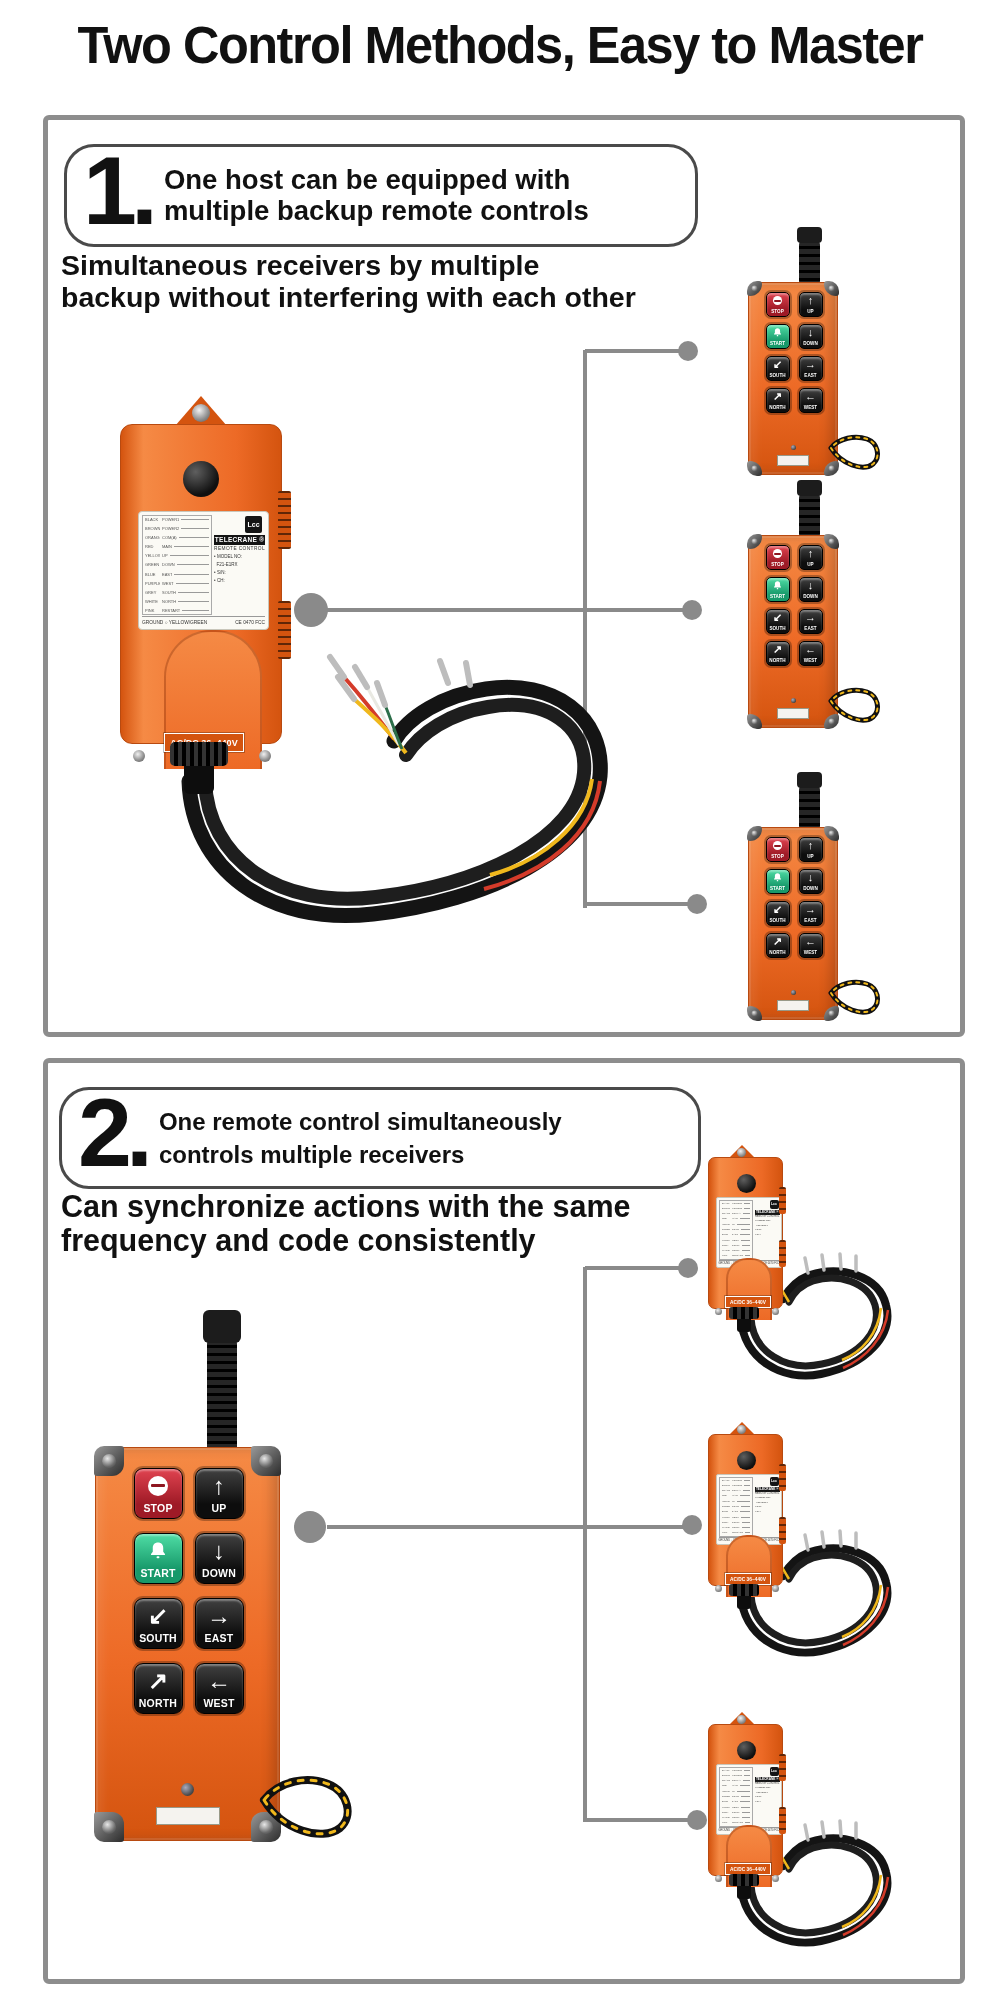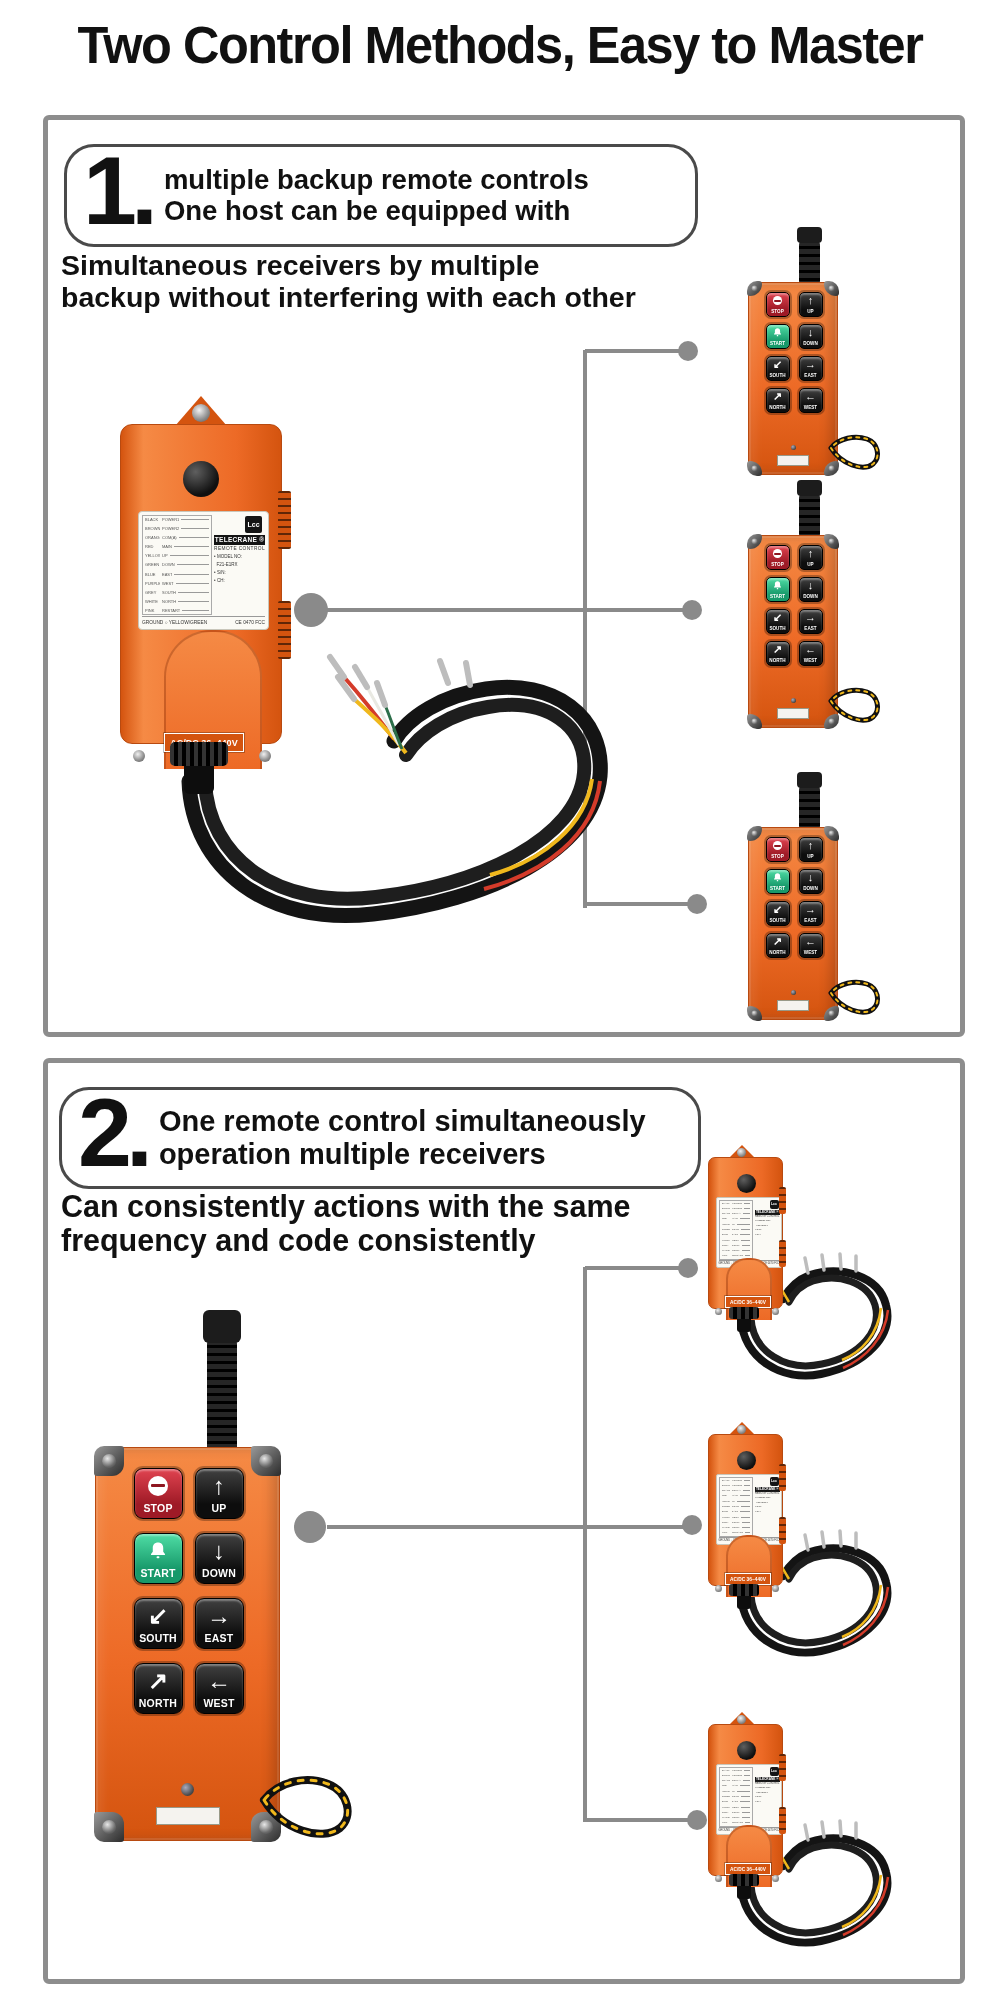--- a/index.html
+++ b/index.html
@@ -11,21 +11,21 @@
   .sec{position:absolute;left:43px;width:912px;border:5px solid #8d8d8d;border-radius:6px;background:#fff;}
   #sec1{top:115px;height:912px;}
   #sec2{top:1058px;height:916px;}
   .pill{position:absolute;border:3.5px solid #4a4a4a;border-radius:30px;background:#fff;
         display:flex;align-items:center;}
   #pill1{left:16px;top:24px;width:628px;height:97px;}
   #pill2{left:11px;top:24px;width:636px;height:96px;}
   .pill-num{font-size:97px;font-weight:bold;line-height:.82;letter-spacing:-6px;
             margin:0 12px 10px 16px;}
   .pill-text{font-size:27.5px;line-height:30.5px;font-weight:bold;}
-  #pill2 .pill-text{font-size:29px;line-height:33px;}
+  #pill2 .pill-text{font-size:24px;line-height:33px;}
   .subtitle{position:absolute;font-weight:bold;}
   #sub1{left:13px;top:130px;font-size:28.5px;line-height:31.5px;}
   #sub2{left:13px;top:126px;font-size:30.5px;line-height:34px;}
   
   .cline{position:absolute;background:#8a8a8a;}
   .cdot{position:absolute;border-radius:50%;background:#8a8a8a;}
   
   .dev{position:absolute;}
   
   .remote{position:relative;}
@@ -161,40 +161,40 @@
 </head>
 <body>
 
 <div class="page">
   <div class="title">Two Control Methods, Easy to Master</div>
 
   <div class="sec" id="sec1">
     <div class="pill" id="pill1">
       <div class="pill-num">1.</div>
       <div class="pill-text">
+        <div>One host can be equipped with</div>
         <div>multiple backup remote controls</div>
-        <div>One host can be equipped with</div>
       </div>
     </div>
     <div class="subtitle" id="sub1">
       <div>Simultaneous receivers by multiple</div>
       <div>backup without interfering with each other</div>
     </div>
   </div>
 
   <div class="sec" id="sec2">
     <div class="pill" id="pill2">
       <div class="pill-num">2.</div>
       <div class="pill-text">
         <div>One remote control simultaneously</div>
-        <div>operation multiple receivers</div>
+        <div>controls multiple receivers</div>
       </div>
     </div>
     <div class="subtitle" id="sub2">
-      <div>Can consistently actions with the same</div>
+      <div>Can synchronize actions with the same</div>
       <div>frequency and code consistently</div>
     </div>
   </div>
 
   <div id="connectors">
       <div class="cline" style="left:583px;top:350px;width:4px;height:558px"></div>
       <div class="cline" style="left:311px;top:608px;width:381px;height:4px"></div>
       <div class="cline" style="left:585px;top:349px;width:103px;height:4px"></div>
       <div class="cline" style="left:585px;top:902px;width:112px;height:4px"></div>
       <div class="cline" style="left:583px;top:1267px;width:4px;height:555px"></div>

